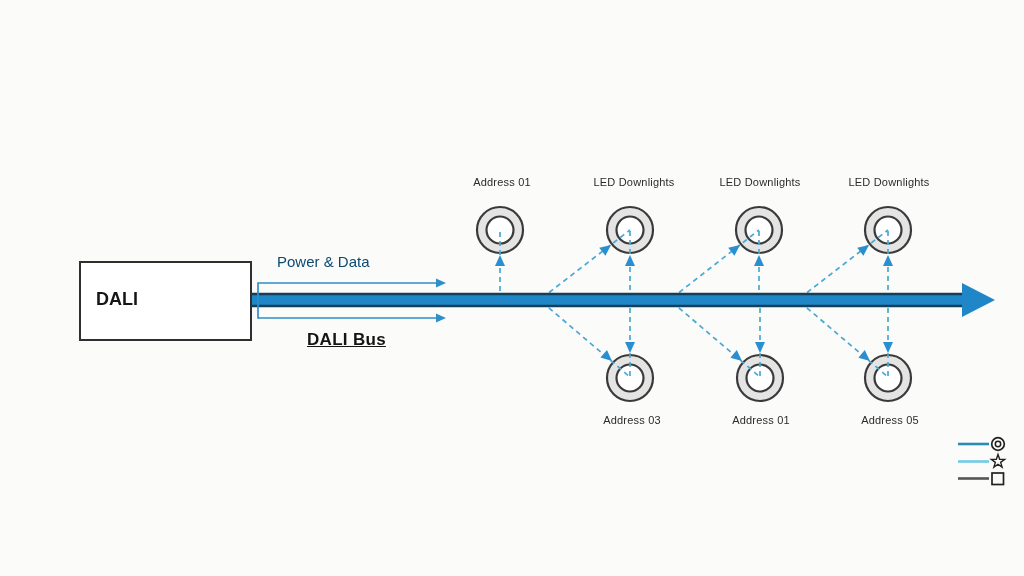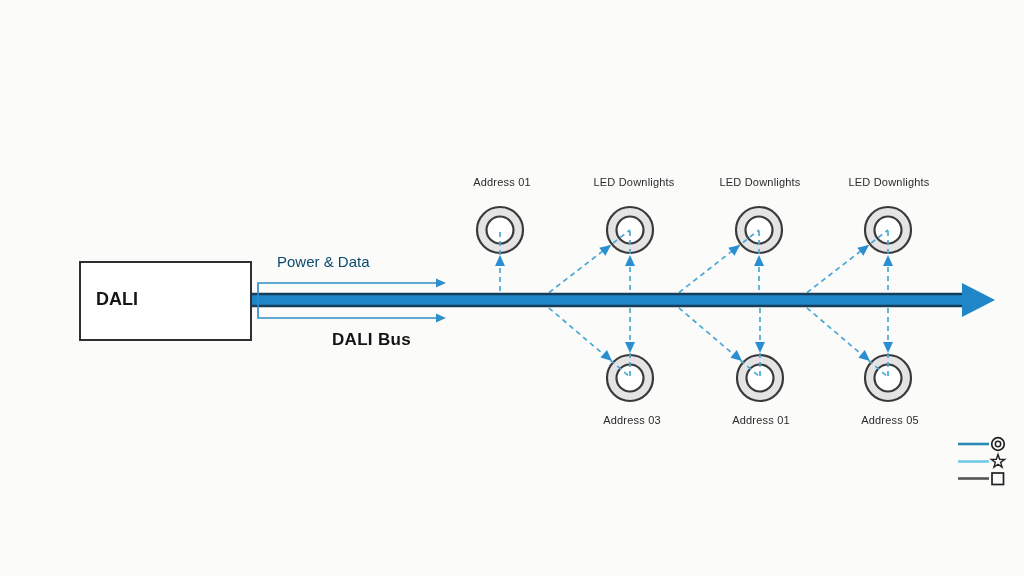--- a/index.html
+++ b/index.html
@@ -16,21 +16,21 @@
     letter-spacing:.2px;
   }
   .controller-box{
     position:absolute;left:32px;top:261px;width:173px;height:80px;
     background:#ffffff;border:2px solid #2f2f2f;box-sizing:border-box;
     display:flex;flex-direction:column;justify-content:center;
     padding-left:15px;padding-bottom:4px;
     font-weight:bold;font-size:18px;line-height:26px;color:#161616;margin-left:47px;
   }
   .power-data-label{left:277px;top:253px;font-size:15px;color:#0c4a6e;}
-  .dali-bus-label{left:332px;top:330px;font-size:17px;font-weight:bold;color:#141414;letter-spacing:.3px;}
+  .dali-bus-label{left:307px;top:330px;font-size:17px;font-weight:bold;color:#141414;letter-spacing:.3px;text-decoration:underline;}
 </style>
 </head>
 <body>
 
 <div class="stage">
 
   <svg class="svg-layer" width="1024" height="576" viewBox="0 0 1024 576">
 
     <g fill="#e4e4e4" stroke="#3a3a3a" stroke-width="2.2">
 

